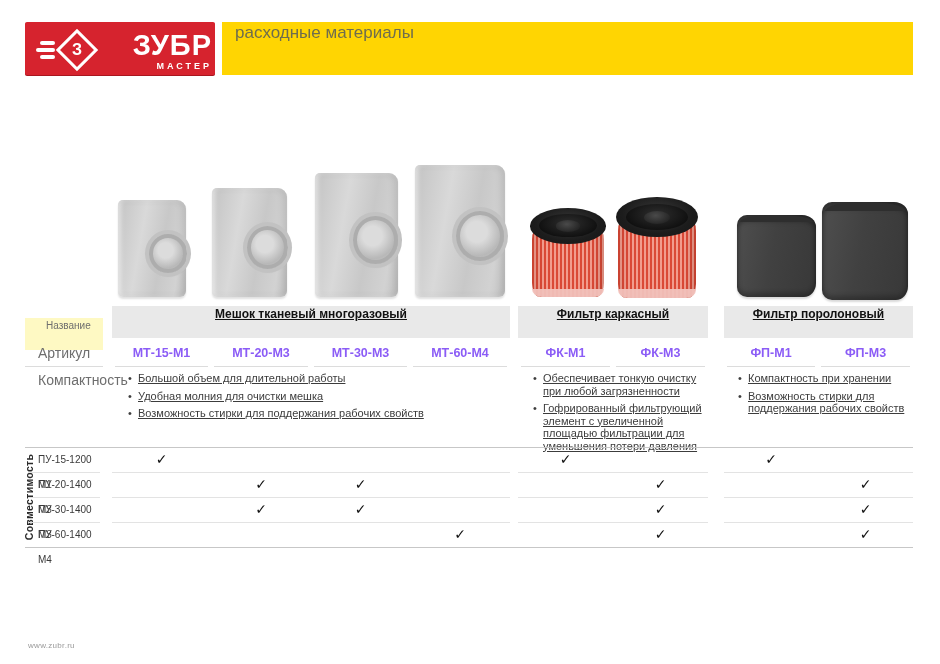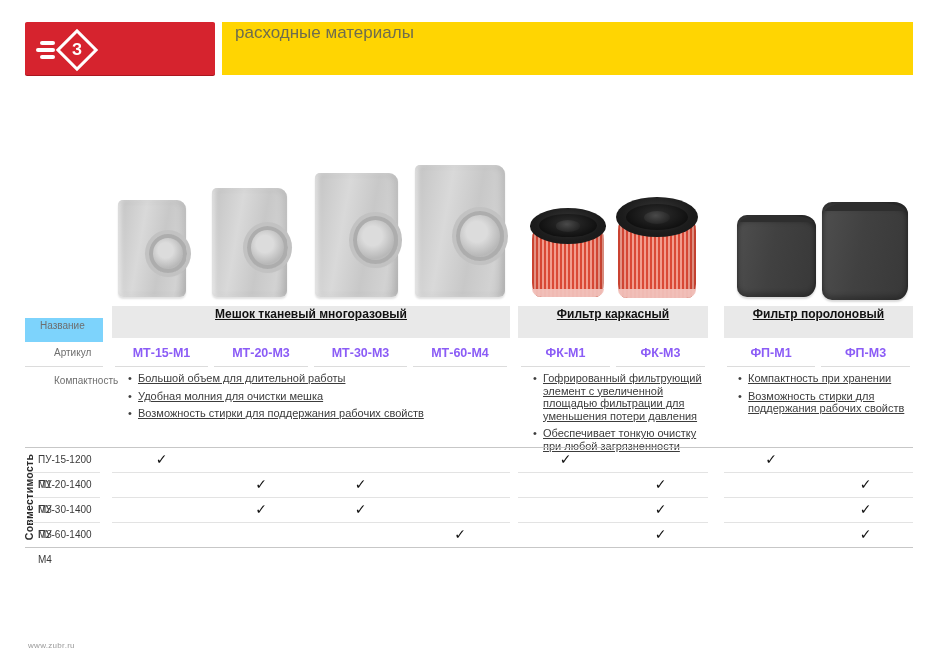--- a/index.html
+++ b/index.html
@@ -59,24 +59,24 @@
        background:#2e2e2e;border-radius:50%/100% 100% 0 0;}
   .foam1{left:737px;top:215px;width:79px;height:82px;}
   .foam2{left:822px;top:202px;width:86px;height:98px;}
 
   
   .hdr-box{position:absolute;top:306px;height:32px;background:#e9e9e9;font-size:12px;font-weight:bold;
            color:#111;line-height:16px;text-align:center;text-decoration:underline;}
   .gh1{left:112px;width:398px;}
   .gh2{left:518px;width:190px;}
   .gh3{left:724px;width:189px;}
-  .lab-box{position:absolute;left:25px;top:318px;width:78px;height:24px;background:#7dd3fc;
-           font-size:10px;color:#6e6e6e;line-height:16px;padding-left:2px;box-sizing:border-box;}
+  .lab-box{position:absolute;left:25px;top:318px;width:78px;height:32px;background:#fef9c3;
+           font-size:10px;color:#6e6e6e;line-height:16px;padding-left:8px;box-sizing:border-box;}
   .lab-box span{margin-left:13px;}
-  .side-label{position:absolute;left:54px;font-size:10px;color:#6e6e6e;}
+  .side-label{position:absolute;left:38px;font-size:14px;color:#6e6e6e;}
   .lab-sku{top:340px;line-height:26px;}
   .lab-adv{top:374px;line-height:13px;}
 
   .cell{position:absolute;text-align:center;}
   .col0{left:112px;width:99px;} .col1{left:211px;width:100px;} .col2{left:311px;width:99px;}
   .col3{left:410px;width:100px;} .col4{left:518px;width:95px;} .col5{left:613px;width:95px;}
   .col6{left:724px;width:94px;} .col7{left:818px;width:95px;}
   .sku-row .cell{top:340px;height:26px;font-size:12.5px;font-weight:bold;line-height:26px;color:#8b5cf6;}
 
   .sep{position:absolute;top:366px;height:1px;background:#dcdcdc;}
@@ -116,20 +116,24 @@
 
   <div class="logo-box">
     <div class="speed-lines">
       <span class="s1"></span>
         <span class="s2"></span>
         <span class="s3"></span>
     </div>
     <div class="diamond">
       <span>З</span>
     </div>
+    <div class="brand-text">
+      <div class="brand-name">ЗУБР</div>
+      <div class="brand-sub">МАСТЕР</div>
+    </div>
   </div>
   <div class="titlebar">
     <div class="page-subtitle">расходные материалы</div>
   </div>
 
   <div class="bag bag1">
       <div class="port"></div>
     </div>
   <div class="bag bag2">
       <div class="port"></div>
@@ -187,22 +191,22 @@
   <div class="sep sep6"></div>
   <div class="sep sep7"></div>
 
   <div class="side-label lab-adv">Компактность</div>
   <ul class="adv adv1">
     <li>Большой объем для длительной работы</li>
     <li>Удобная молния для очистки мешка</li>
     <li>Возможность стирки для поддержания рабочих свойств</li>
   </ul>
   <ul class="adv adv2">
+    <li>Обеспечивает тонкую очистку при любой загрязненности</li>
     <li>Гофрированный фильтрующий элемент с увеличенной площадью фильтрации для уменьшения потери давления</li>
-    <li>Обеспечивает тонкую очистку при любой загрязненности</li>
   </ul>
   <ul class="adv adv3">
     <li>Компактность при хранении</li>
     <li>Возможность стирки для поддержания рабочих свойств</li>
   </ul>
 
   <div class="mline mtop"></div>
   <div class="vlabel">Совместимость</div>
 
   <div class="crow r0">

